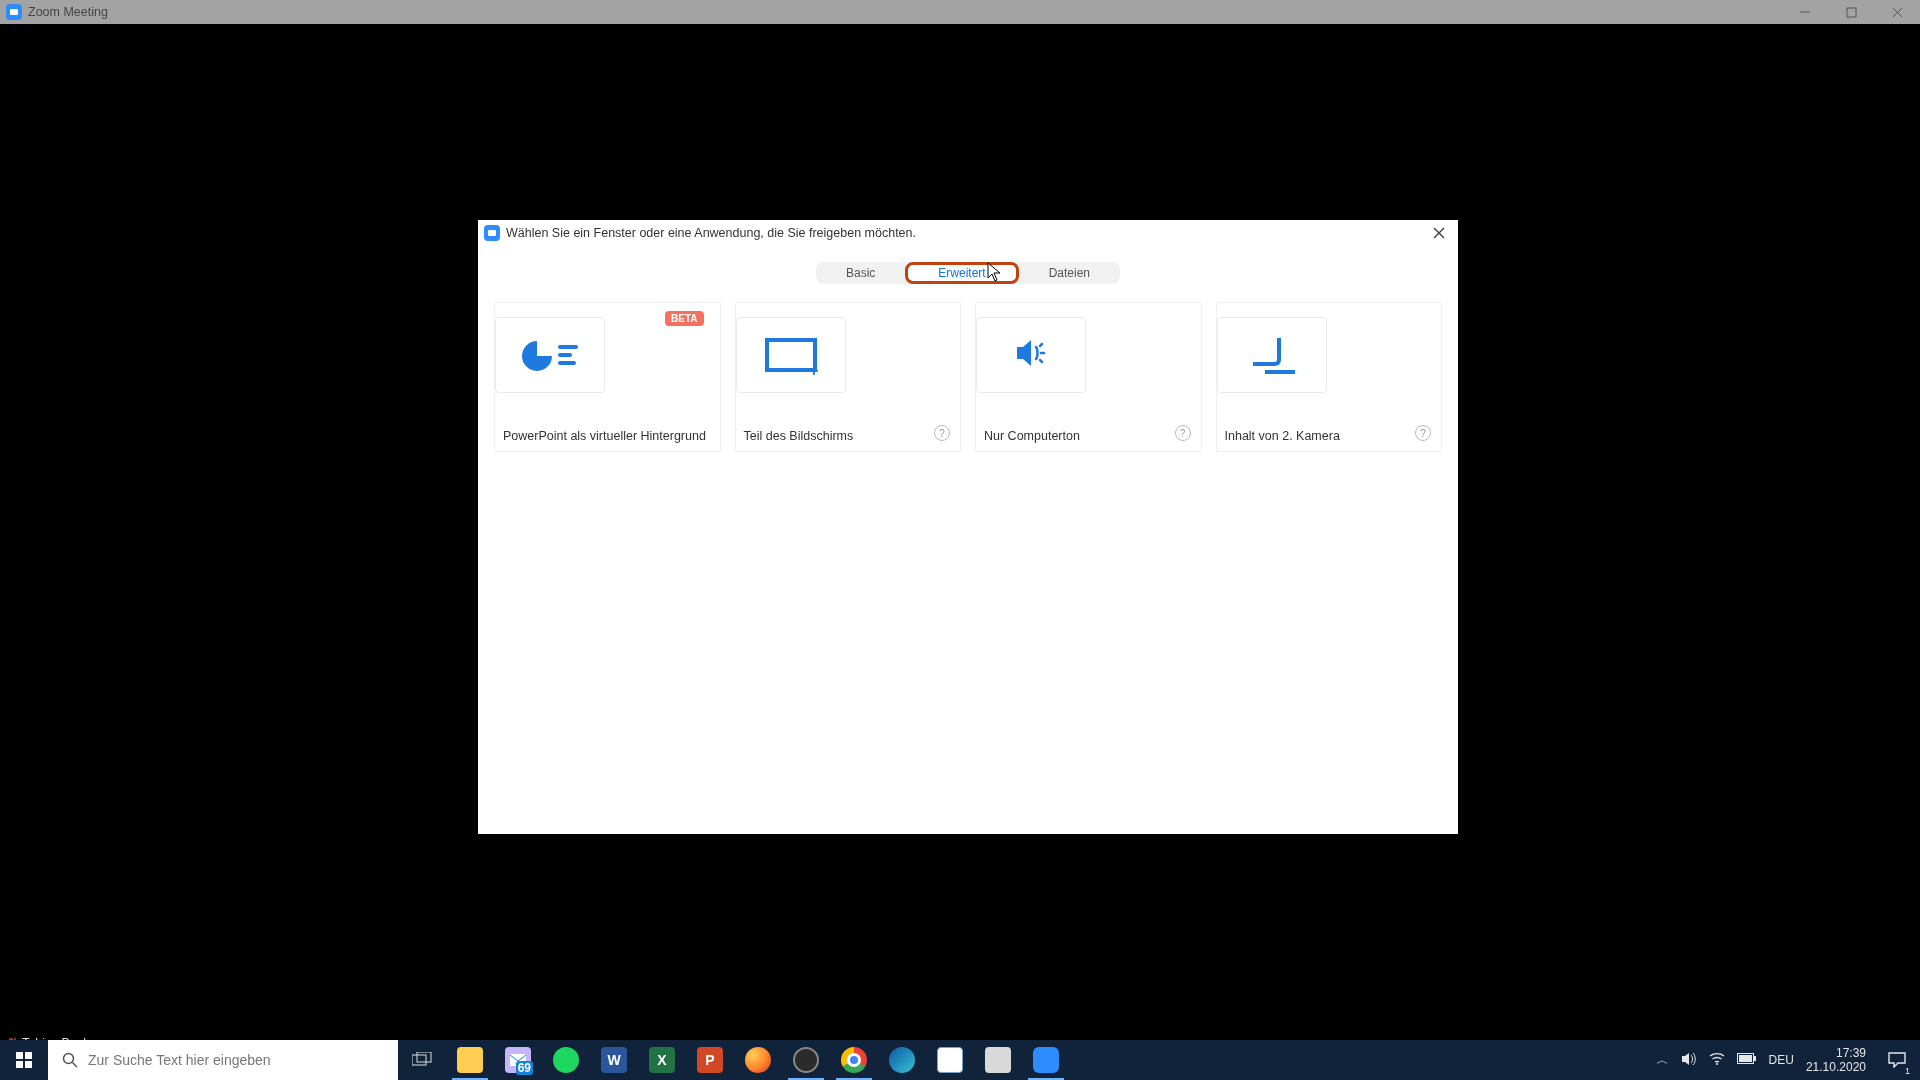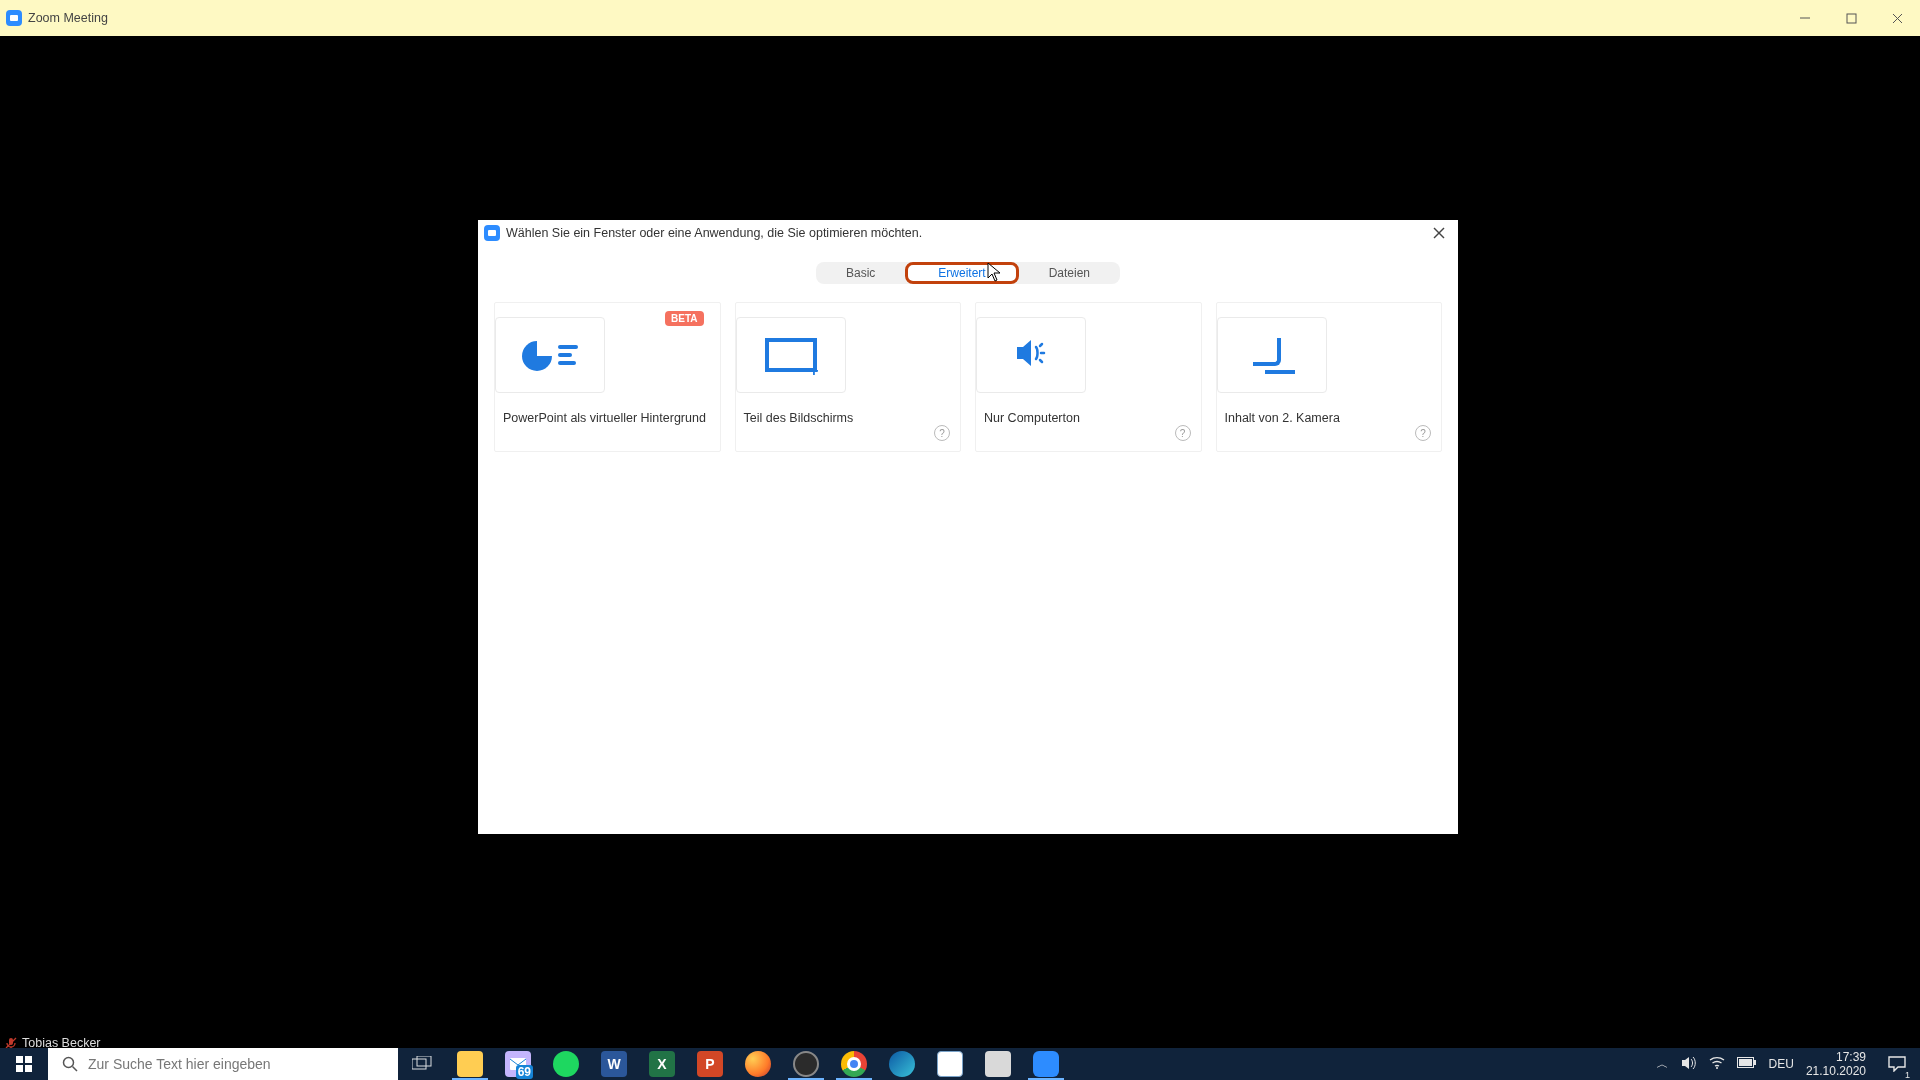--- a/index.html
+++ b/index.html
@@ -1,21 +1,21 @@
 <!DOCTYPE html>
 <html><head>
 <meta charset="utf-8">
 <style>
   * { box-sizing: border-box; margin: 0; padding: 0; font-family: "Segoe UI", Arial, sans-serif; }
   html,body { width:1920px; height:1080px; overflow:hidden; background:#000; }
 
   
   .app-window { position:absolute; inset:0; background:#000; }
   .app-titlebar {
-    height:36px; background:#fef9c3; display:flex; align-items:center;
+    height:24px; background:#a3a3a3; display:flex; align-items:center;
     padding-left:6px; color:#444; font-size:12.5px;
   }
   .app-titlebar .logo {
     width:16px; height:16px; background:#2D8CFF; border-radius:4px;
     margin-right:6px; display:flex; align-items:center; justify-content:center;
   }
   .app-titlebar .logo::after{
     content:""; width:8px; height:6px; background:#fff; border-radius:1px;
   }
   .win-controls { margin-left:auto; display:flex; }
@@ -77,21 +77,21 @@
     width:232px; height:150px; background:#fff; border:1px solid #f0f0f0;
     border-radius:2px; display:flex; flex-direction:column; align-items:flex-start;
     padding-top:14px; position:relative;
   }
   .thumb{
     width:110px; height:76px; background:#fff; border:1px solid #eaeaea;
     border-radius:4px; display:flex; align-items:center; justify-content:center;
     position:relative;
   }
   .card-label{
-    margin-top:auto; margin-bottom:26px; font-size:12.5px; color:#333;
+    margin-top:auto; margin-bottom:8px; font-size:12.5px; color:#333;
     text-align:center; padding:0 8px;
   }
   .help-icon{
     position:absolute; right:10px; bottom:10px; width:16px; height:16px;
     border:1px solid #bbb; border-radius:50%; color:#999; font-size:10px;
     display:flex; align-items:center; justify-content:center;
   }
   .beta-badge{
     position:absolute; top:8px; right:16px; background:#f5715f; color:#fff;
     font-size:10px; font-weight:600; padding:2px 6px; border-radius:4px;
@@ -138,21 +138,21 @@
   }
   .cb.checked .box{ background:#0e72e3; border-color:#0e72e3; color:#fff; }
   .cb.checked .box::after{ content:"✓"; font-size:11px; line-height:1; }
   .share-btn{
     margin-left:auto; background:#0e72e3; color:#fff; font-size:13.5px; font-weight:600;
     padding:7px 26px; border-radius:8px; border:none;
   }
 
   
   .taskbar{
-    position:absolute; left:0; right:0; bottom:0; height:32px;
+    position:absolute; left:0; right:0; bottom:0; height:40px;
     background:#10233b; display:flex; align-items:stretch; color:#fff;
   }
   .start{
     width:48px; display:flex; align-items:center; justify-content:center;
   }
   .start .grid{
     width:16px;height:16px;display:grid;grid-template-columns:1fr 1fr;
     grid-template-rows:1fr 1fr;gap:2px;
   }
   .start .grid span{background:#fff;}
@@ -228,21 +228,21 @@
         <line x1="7" y1="11" x2="7" y2="13" stroke="#c0392b" stroke-width="1.3"></line>
         <line x1="2" y1="12" x2="12" y2="2" stroke="#c0392b" stroke-width="1.3"></line>
       </svg>
     </span>
     <span>Tobias Becker</span>
   </div>
 
   <div class="dialog">
     <div class="dlg-titlebar">
       <div class="logo"></div>
-      <span>Wählen Sie ein Fenster oder eine Anwendung, die Sie optimieren möchten.</span>
+      <span>Wählen Sie ein Fenster oder eine Anwendung, die Sie freigeben möchten.</span>
       <div class="dlg-close">
         <svg width="12" height="12">
             <line x1="1" y1="1" x2="11" y2="11" stroke="#444" stroke-width="1.4"></line>
             <line x1="11" y1="1" x2="1" y2="11" stroke="#444" stroke-width="1.4"></line>
           </svg>
       </div>
     </div>
 
     <div class="tabs">
       <div class="tab-group">

